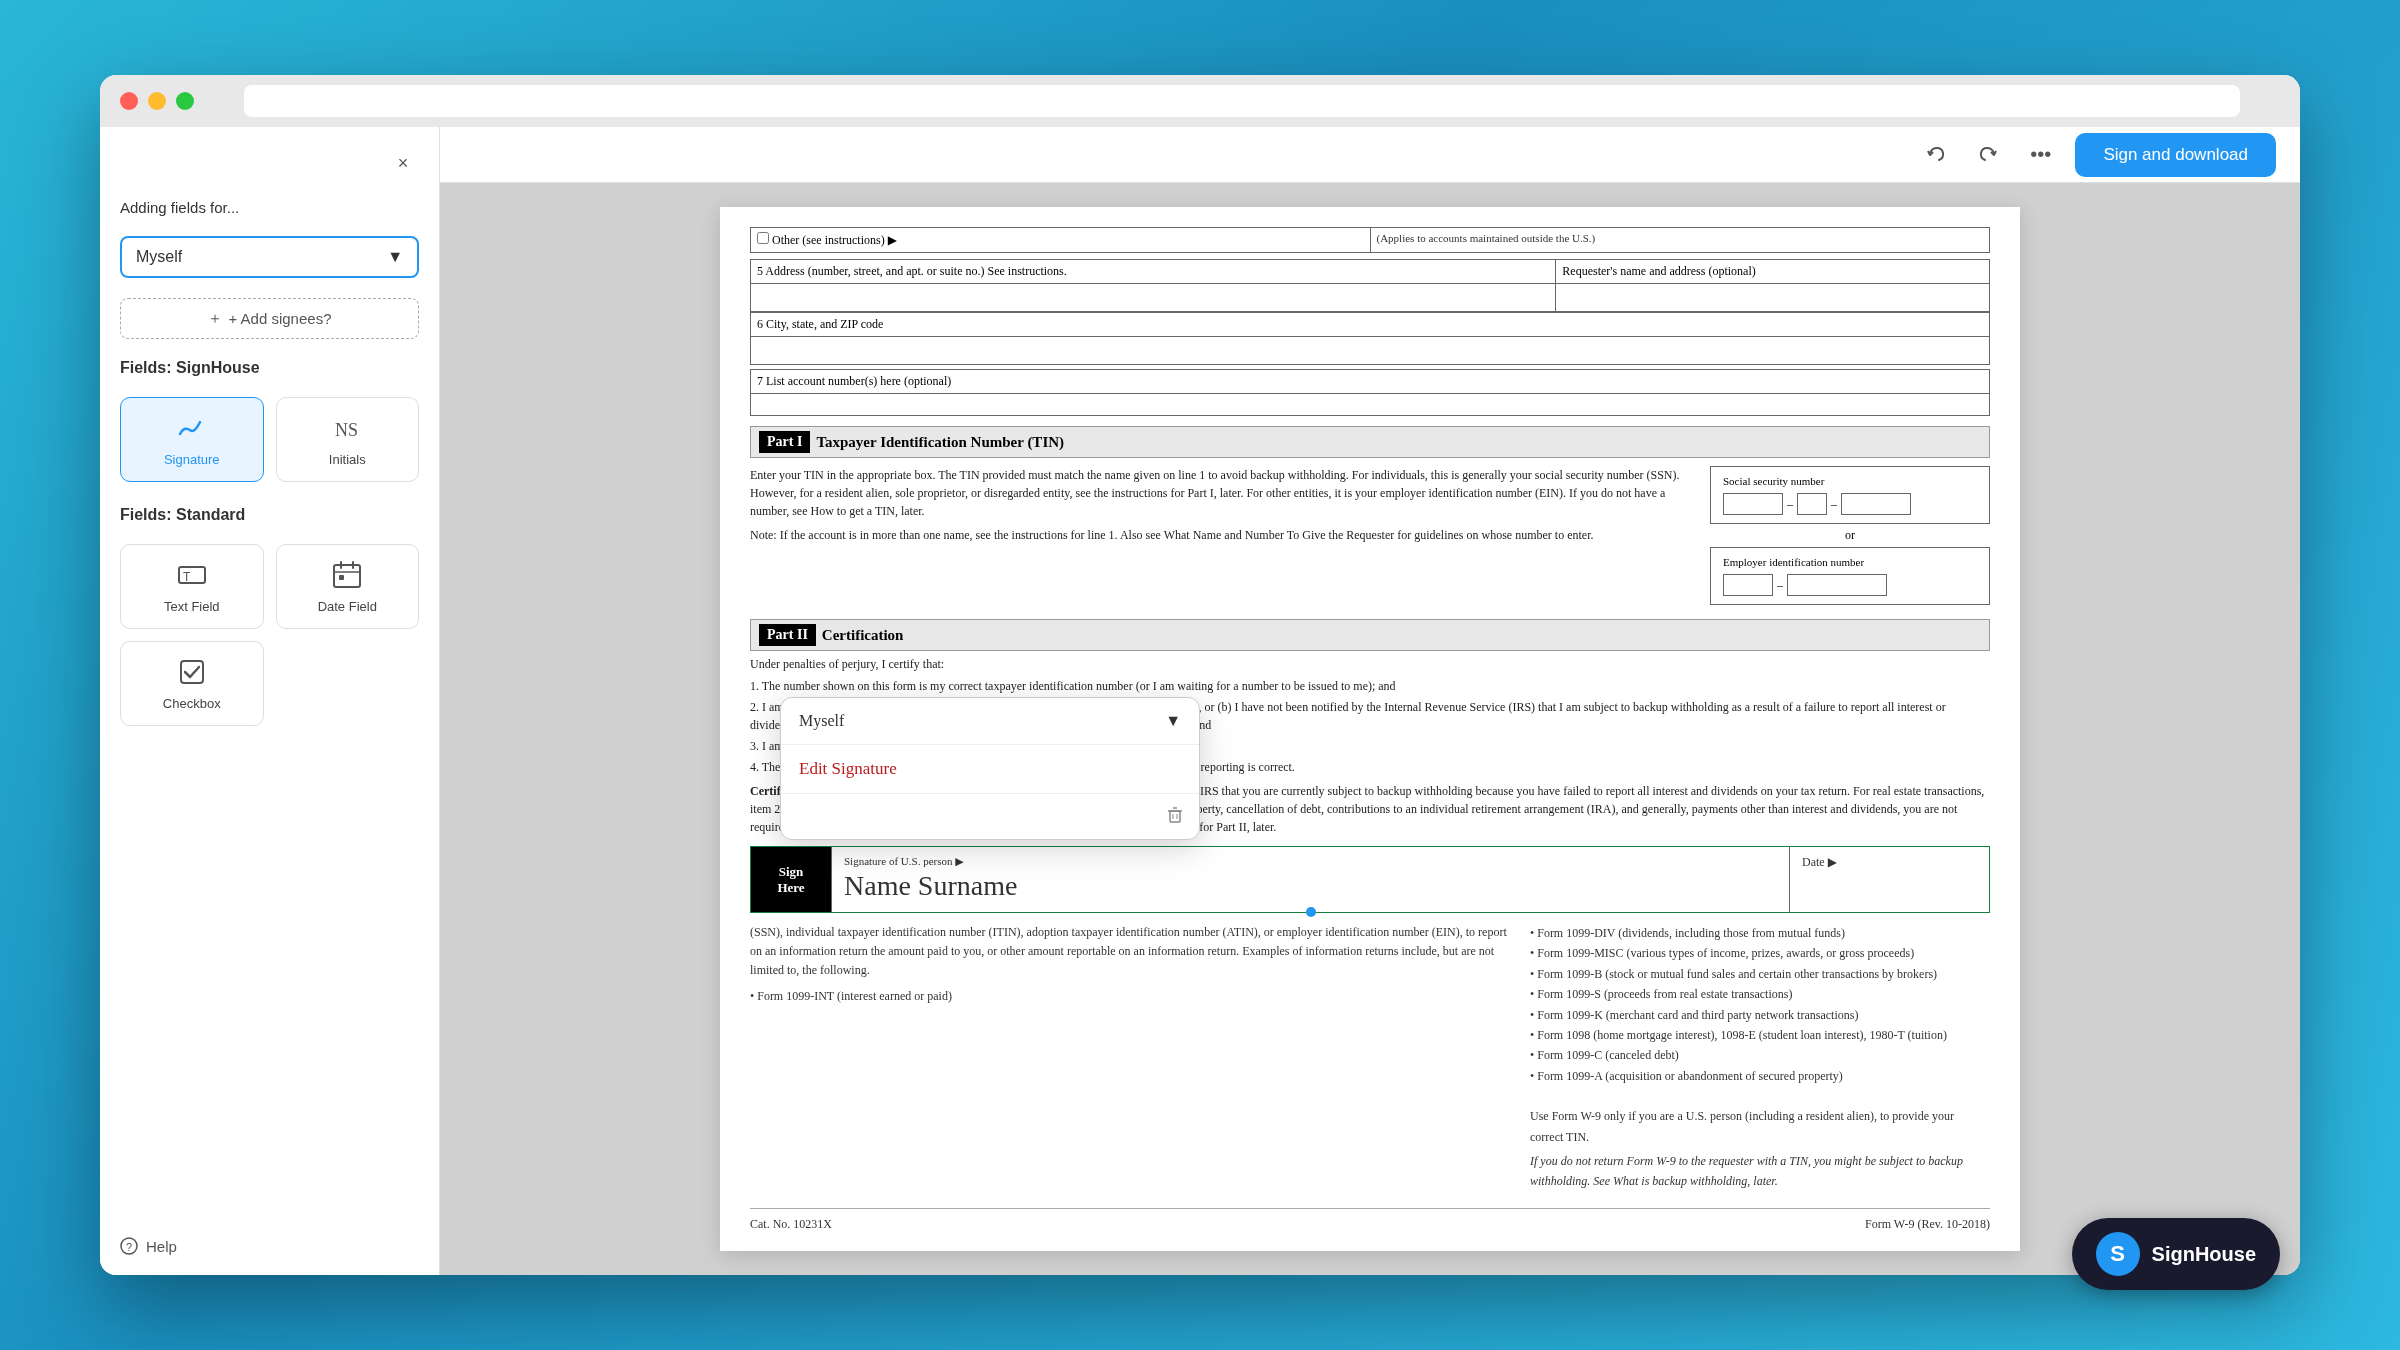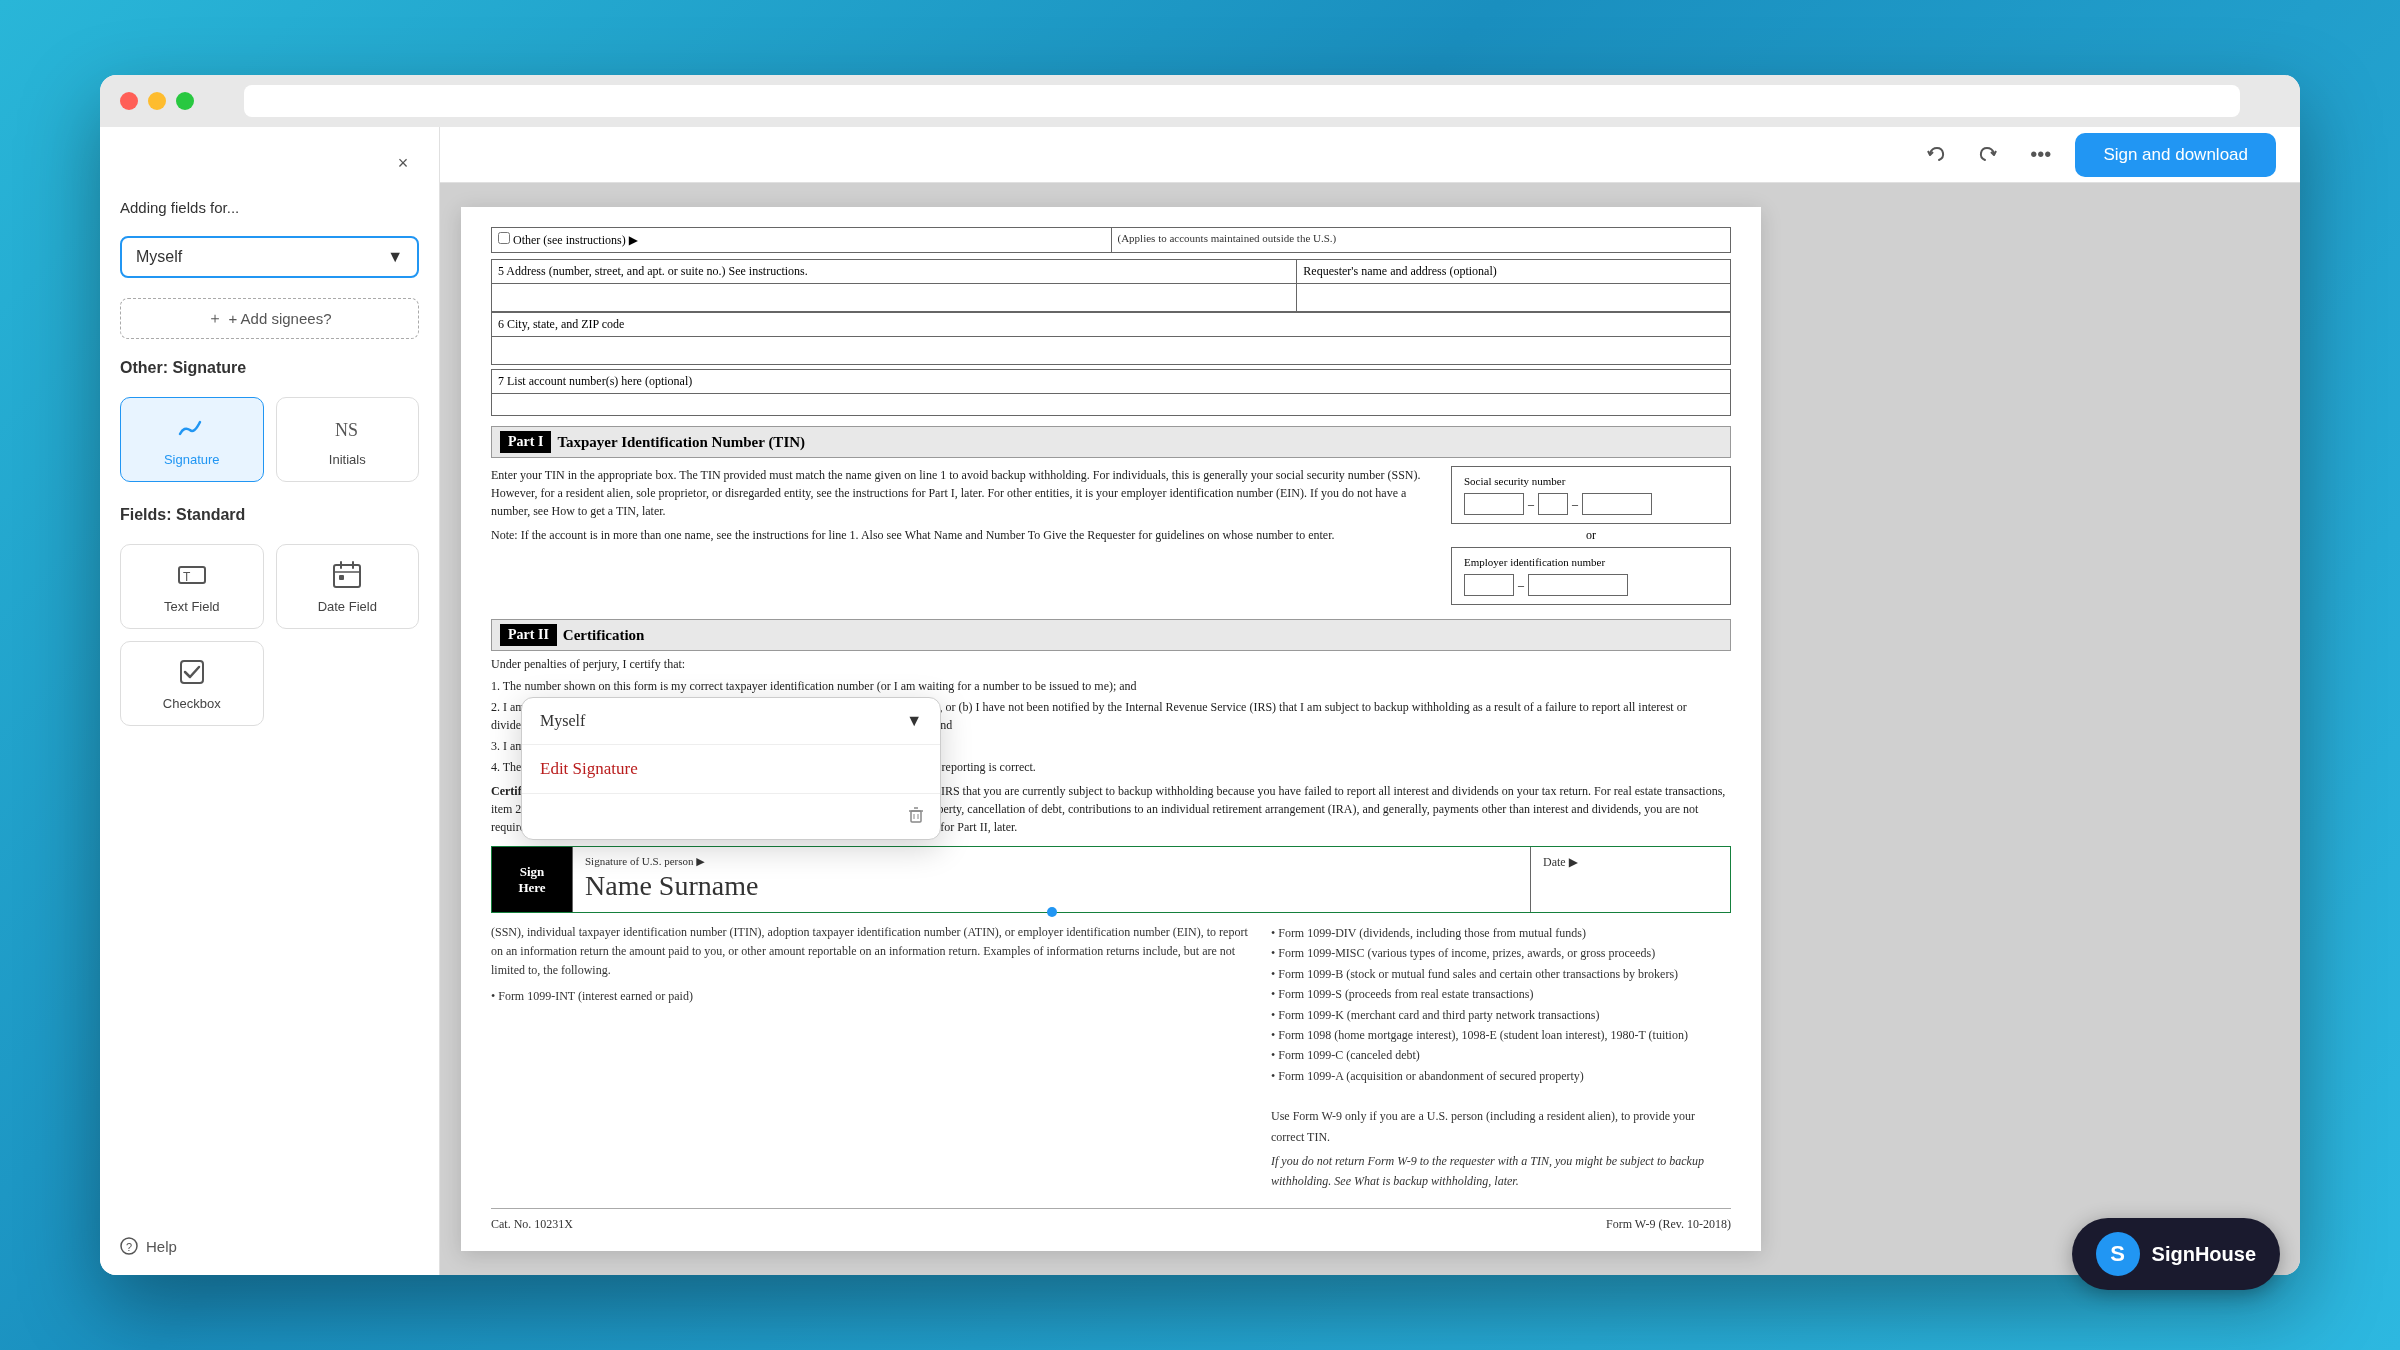--- a/index.html
+++ b/index.html
@@ -191,22 +191,23 @@
       border-radius: 10px;
       padding: 12px 28px;
       font-size: 17px;
       font-weight: 500;
       cursor: pointer;
       white-space: nowrap;
     }
     .document-scroll {
       flex: 1;
       overflow: auto;
-      padding: 24px 21px;
-      display: flex;
+      padding: 24px 40px;
+      display: flex;
+      justify-content: center;
     }
     .document-page {
       background: #fff;
       width: 1300px;
       min-height: 900px;
       box-shadow: 0 4px 20px rgba(0,0,0,0.15);
       position: relative;
       padding: 20px 30px;
       font-family: 'Times New Roman', Times, serif;
     }
@@ -340,21 +341,21 @@
       <div class="signee-dropdown">
         <span>Myself</span>
         <span>▼</span>
       </div>
 
       <button class="add-signees-btn">
         <span>＋</span>
         <span>+ Add signees?</span>
       </button>
 
-      <div class="fields-section-title">Other: Signature</div>
+      <div class="fields-section-title">Fields: SignHouse</div>
 
       <div class="fields-grid">
         <div class="field-btn active">
           <svg viewBox="0 0 32 32">
             <path d="M4 22 Q8 14 14 18 Q18 22 24 10" stroke="#2196f3" stroke-width="2.5" fill="none" stroke-linecap="round"></path>
           </svg>
           <span>Signature</span>
         </div>
         <div class="field-btn">
           <svg viewBox="0 0 32 32">

